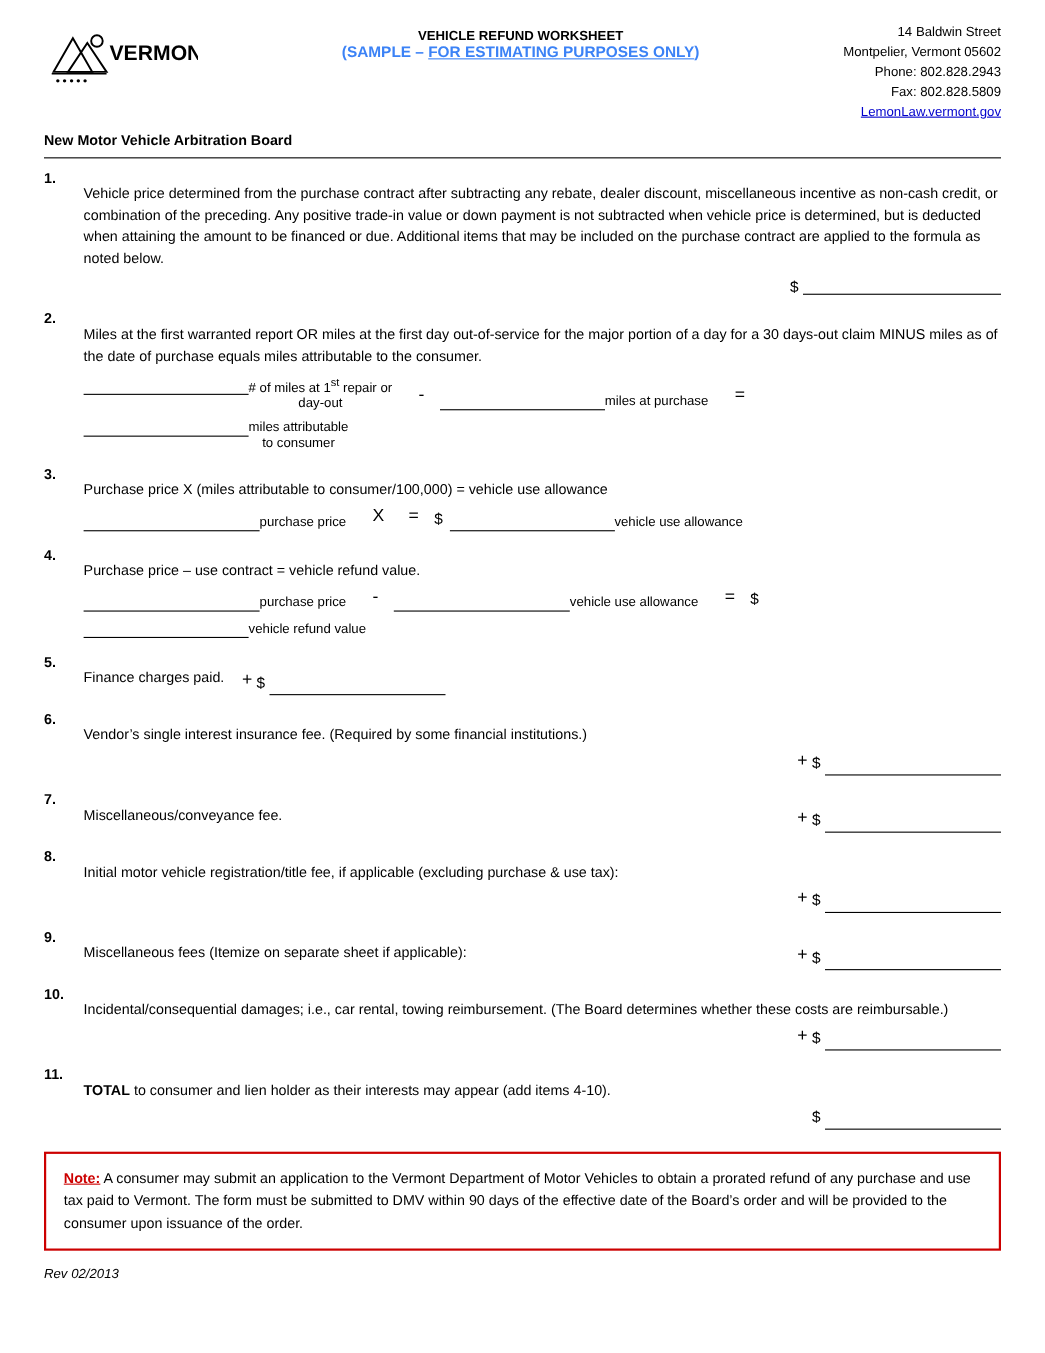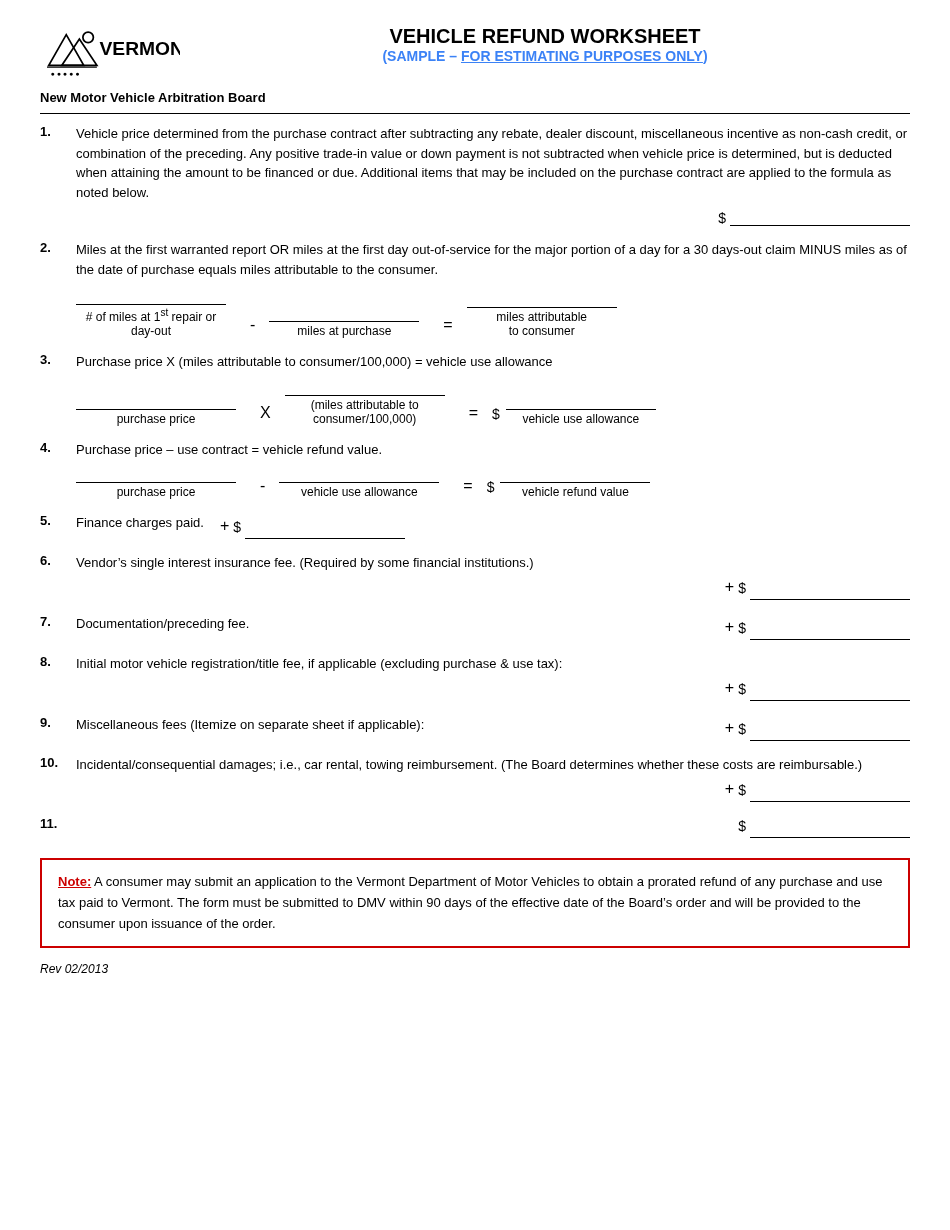--- a/index.html
+++ b/index.html
@@ -25,21 +25,21 @@
     .logo-svg {
       width: 140px;
       height: 60px;
     }
     .title-area {
       text-align: center;
       flex: 1;
       padding-top: 5px;
     }
     .title-main {
-      font-size: 20px;
+      font-size: 12px;
       font-weight: bold;
       text-align: center;
     }
     .title-sub {
       font-size: 14px;
       color: #3b82f6;
       font-weight: bold;
     }
     .title-sub u {
       text-decoration: underline;
@@ -70,29 +70,29 @@
       margin-bottom: 14px;
       align-items: flex-start;
     }
     .item-number {
       font-weight: bold;
       min-width: 36px;
       padding-top: 0;
     }
     .item-body {
       flex: 1;
+      margin-top: 12px;
     }
     .item-text {
       line-height: 1.5;
       margin-bottom: 6px;
     }
     .field-group {
       display: flex;
-      flex-direction: column;
-      align-items: center;
+      align-items: flex-start;
       margin-right: 10px;
     }
     .field-underline {
       border-bottom: 1px solid #000;
       min-width: 120px;
       height: 18px;
     }
     .field-underline-long {
       border-bottom: 1px solid #000;
       min-width: 180px;
@@ -149,20 +149,27 @@
     </svg>
   </div>
 
   <div class="title-area">
     <div class="title-main">VEHICLE REFUND WORKSHEET</div>
     <div class="title-sub">
       (SAMPLE – <u>FOR ESTIMATING PURPOSES ONLY</u>)
     </div>
   </div>
 
+  <div class="address-area">
+    <div>14 Baldwin Street</div>
+    <div>Montpelier, Vermont 05602</div>
+    <div>Phone:  802.828.2943</div>
+    <div>Fax:  802.828.5809</div>
+    <a href="#">LemonLaw.vermont.gov</a>
+  </div>
 </div>
 
 <div class="org-name">New Motor Vehicle Arbitration Board</div>
 <div class="divider"></div>
 
 <div class="content">
 
   <div class="item">
     <div class="item-number"><strong>1.</strong></div>
     <div class="item-body">
@@ -200,24 +207,20 @@
   <div class="item">
     <div class="item-number"><strong>3.</strong></div>
     <div class="item-body">
       <div class="item-text">Purchase price X (miles attributable to consumer/100,000) = vehicle use allowance</div>
       <div style="display:flex; align-items:flex-end; margin-top:6px; gap:6px; flex-wrap:wrap;">
         <div class="field-group">
           <div class="field-underline" style="min-width:160px;"></div>
           <div class="field-label">purchase price</div>
         </div>
         <span class="operator">X</span>
-        <div class="field-group">
-          <div class="field-underline" style="min-width:160px;"></div>
-          <div class="field-label">(miles attributable to<br>consumer/100,000)</div>
-        </div>
         <span class="operator">=</span>
         <span style="font-size:14px; padding-bottom:4px;">$</span>
         <div class="field-group">
           <div class="field-underline" style="min-width:150px;"></div>
           <div class="field-label">vehicle use allowance</div>
         </div>
       </div>
     </div>
   </div>
 
@@ -268,21 +271,21 @@
         <span style="font-size:14px; padding-bottom:4px;">$</span>
         <div class="field-underline" style="min-width:160px;"></div>
       </div>
     </div>
   </div>
 
   <div class="item">
     <div class="item-number"><strong>7.</strong></div>
     <div class="item-body">
       <div style="display:flex; align-items:flex-end; justify-content:space-between;">
-        <div class="item-text">Documentation/preceding fee.</div>
+        <div class="item-text">Miscellaneous/conveyance fee.</div>
         <div style="display:flex; align-items:flex-end; gap:4px; margin-left:16px;">
           <span style="font-size:16px; padding-bottom:4px;">+</span>
           <span style="font-size:14px; padding-bottom:4px;">$</span>
           <div class="field-underline" style="min-width:160px;"></div>
         </div>
       </div>
     </div>
   </div>
 
   <div class="item">
@@ -319,20 +322,21 @@
         <span style="font-size:16px; padding-bottom:4px;">+</span>
         <span style="font-size:14px; padding-bottom:4px;">$</span>
         <div class="field-underline" style="min-width:160px;"></div>
       </div>
     </div>
   </div>
 
   <div class="item">
     <div class="item-number"><strong>11.</strong></div>
     <div class="item-body">
+      <div class="item-text"><strong>TOTAL</strong> to consumer and lien holder as their interests may appear (add items 4-10).</div>
       <div style="display:flex; align-items:flex-end; justify-content:flex-end; gap:4px; margin-top:2px;">
         <span style="font-size:14px; padding-bottom:4px;">$</span>
         <div class="field-underline" style="min-width:160px;"></div>
       </div>
     </div>
   </div>
 
 </div>
 
 <div class="note-box">

